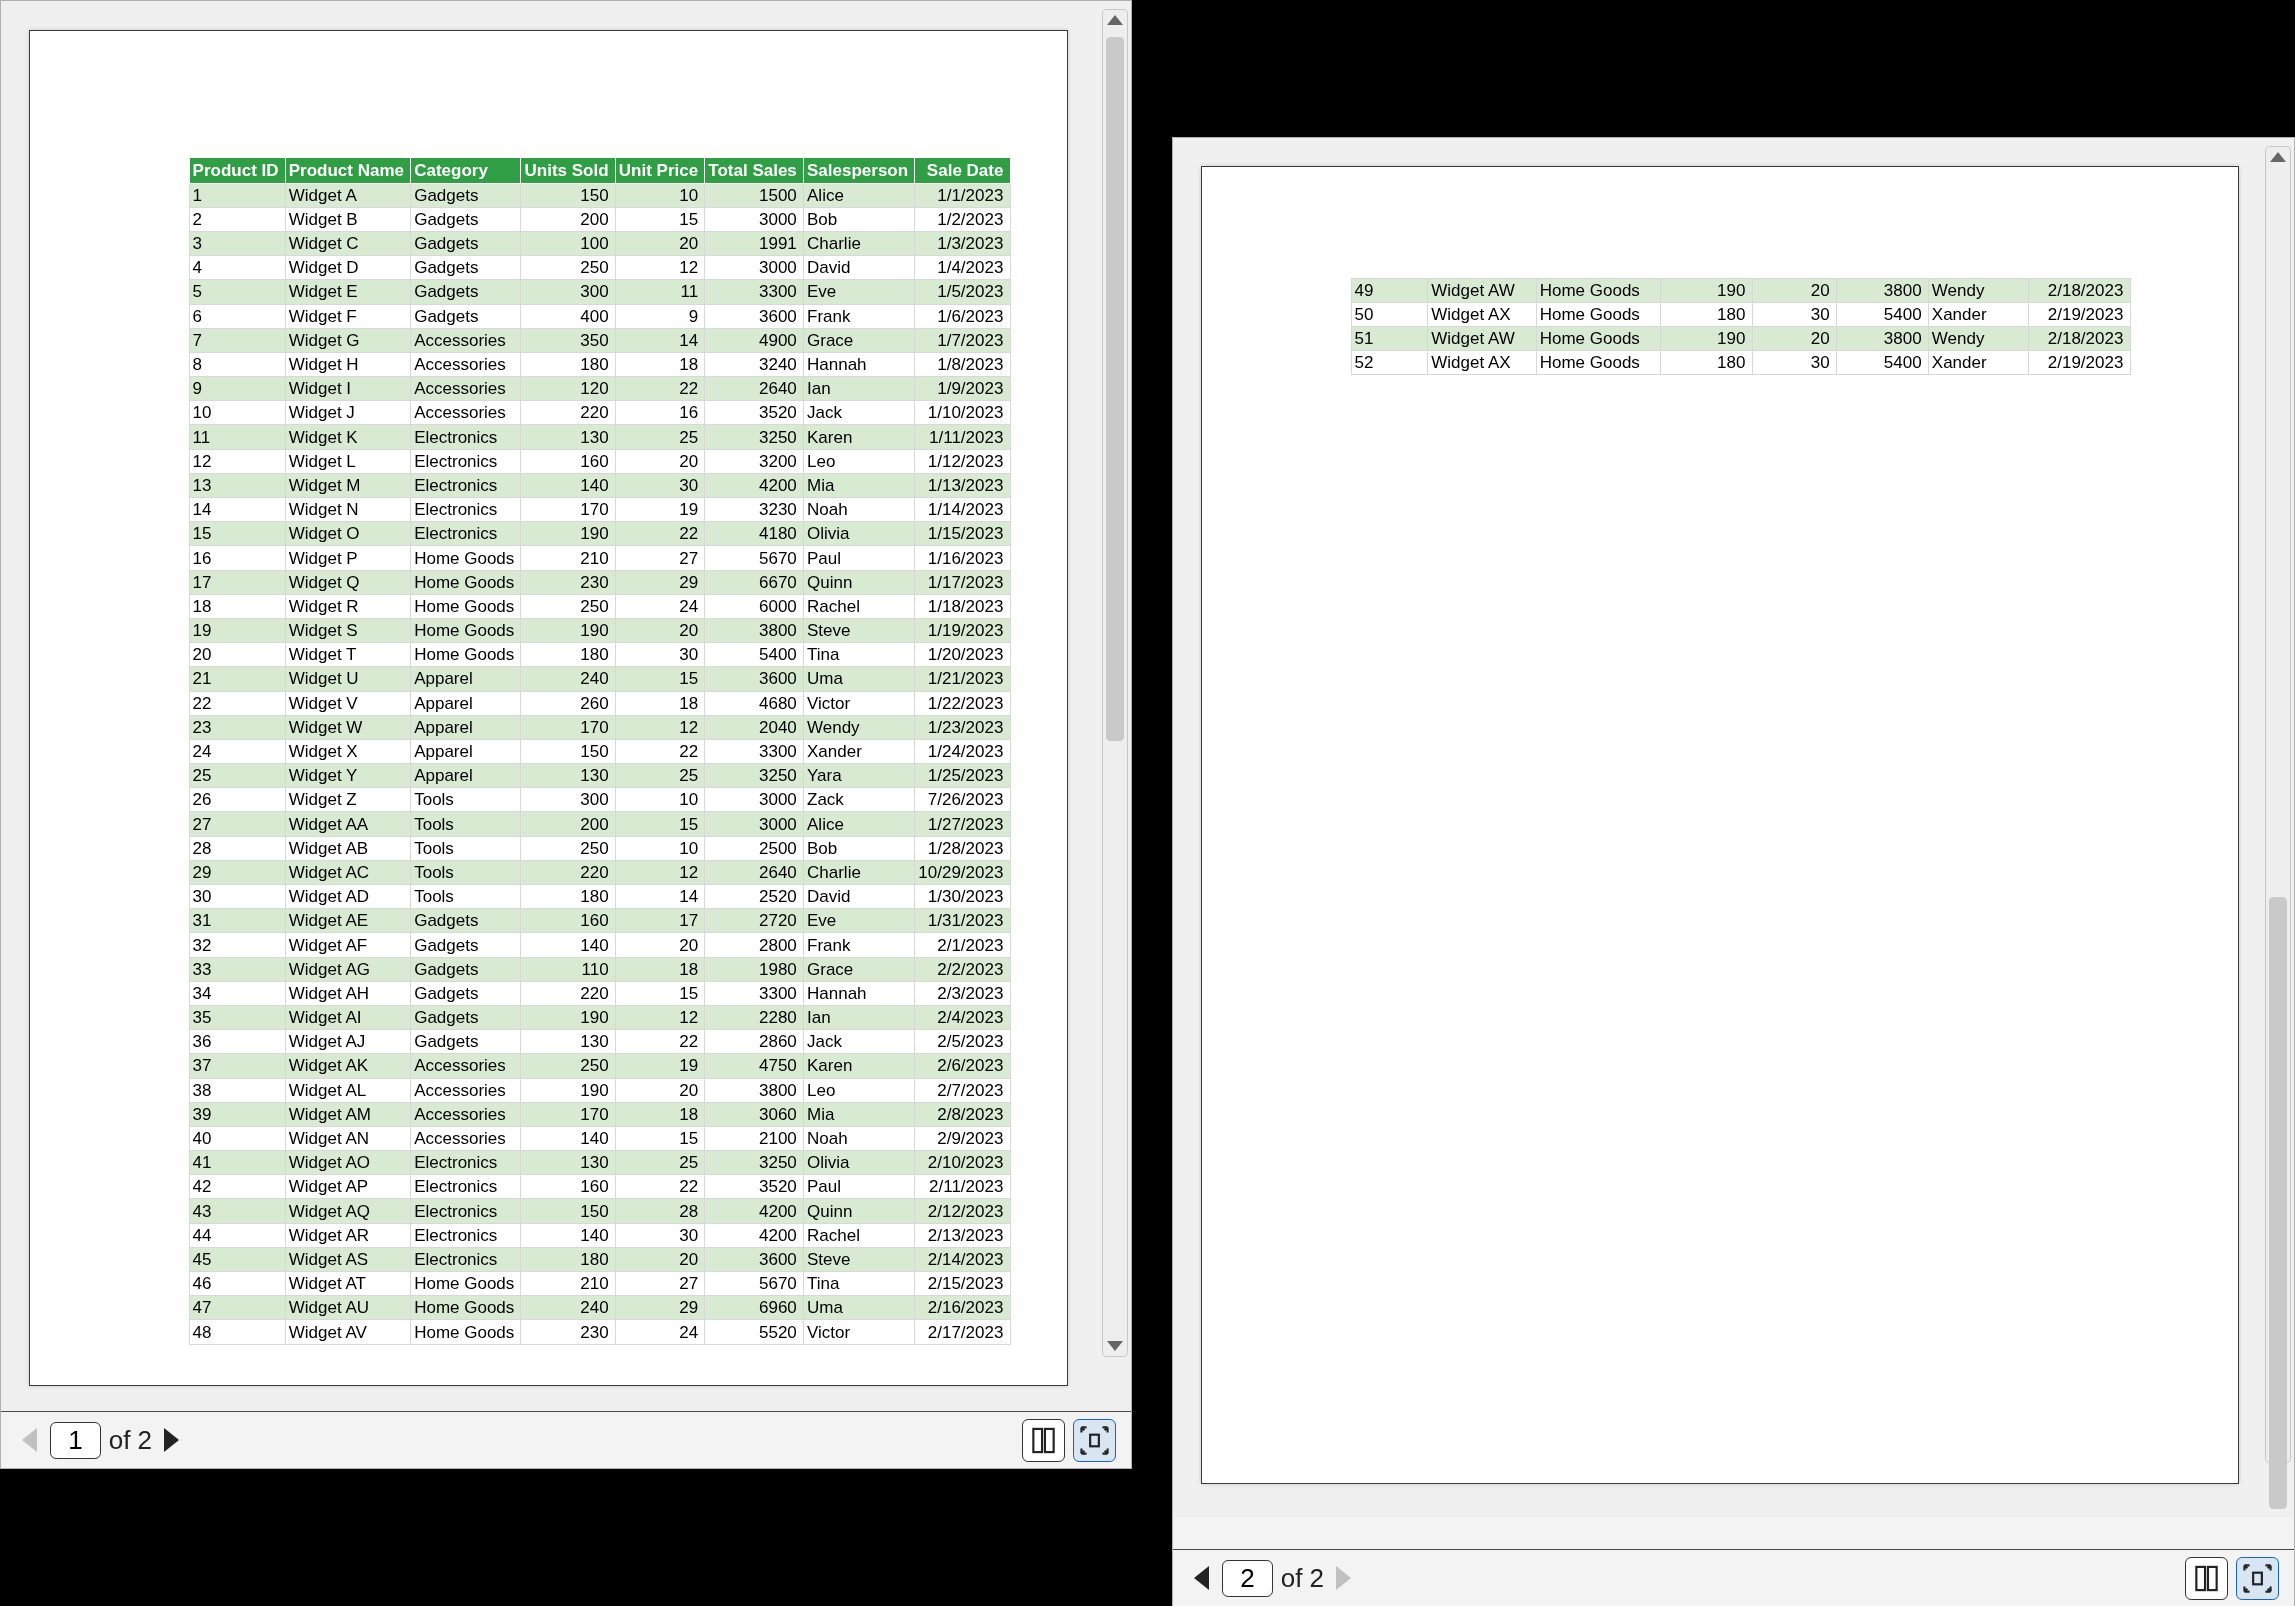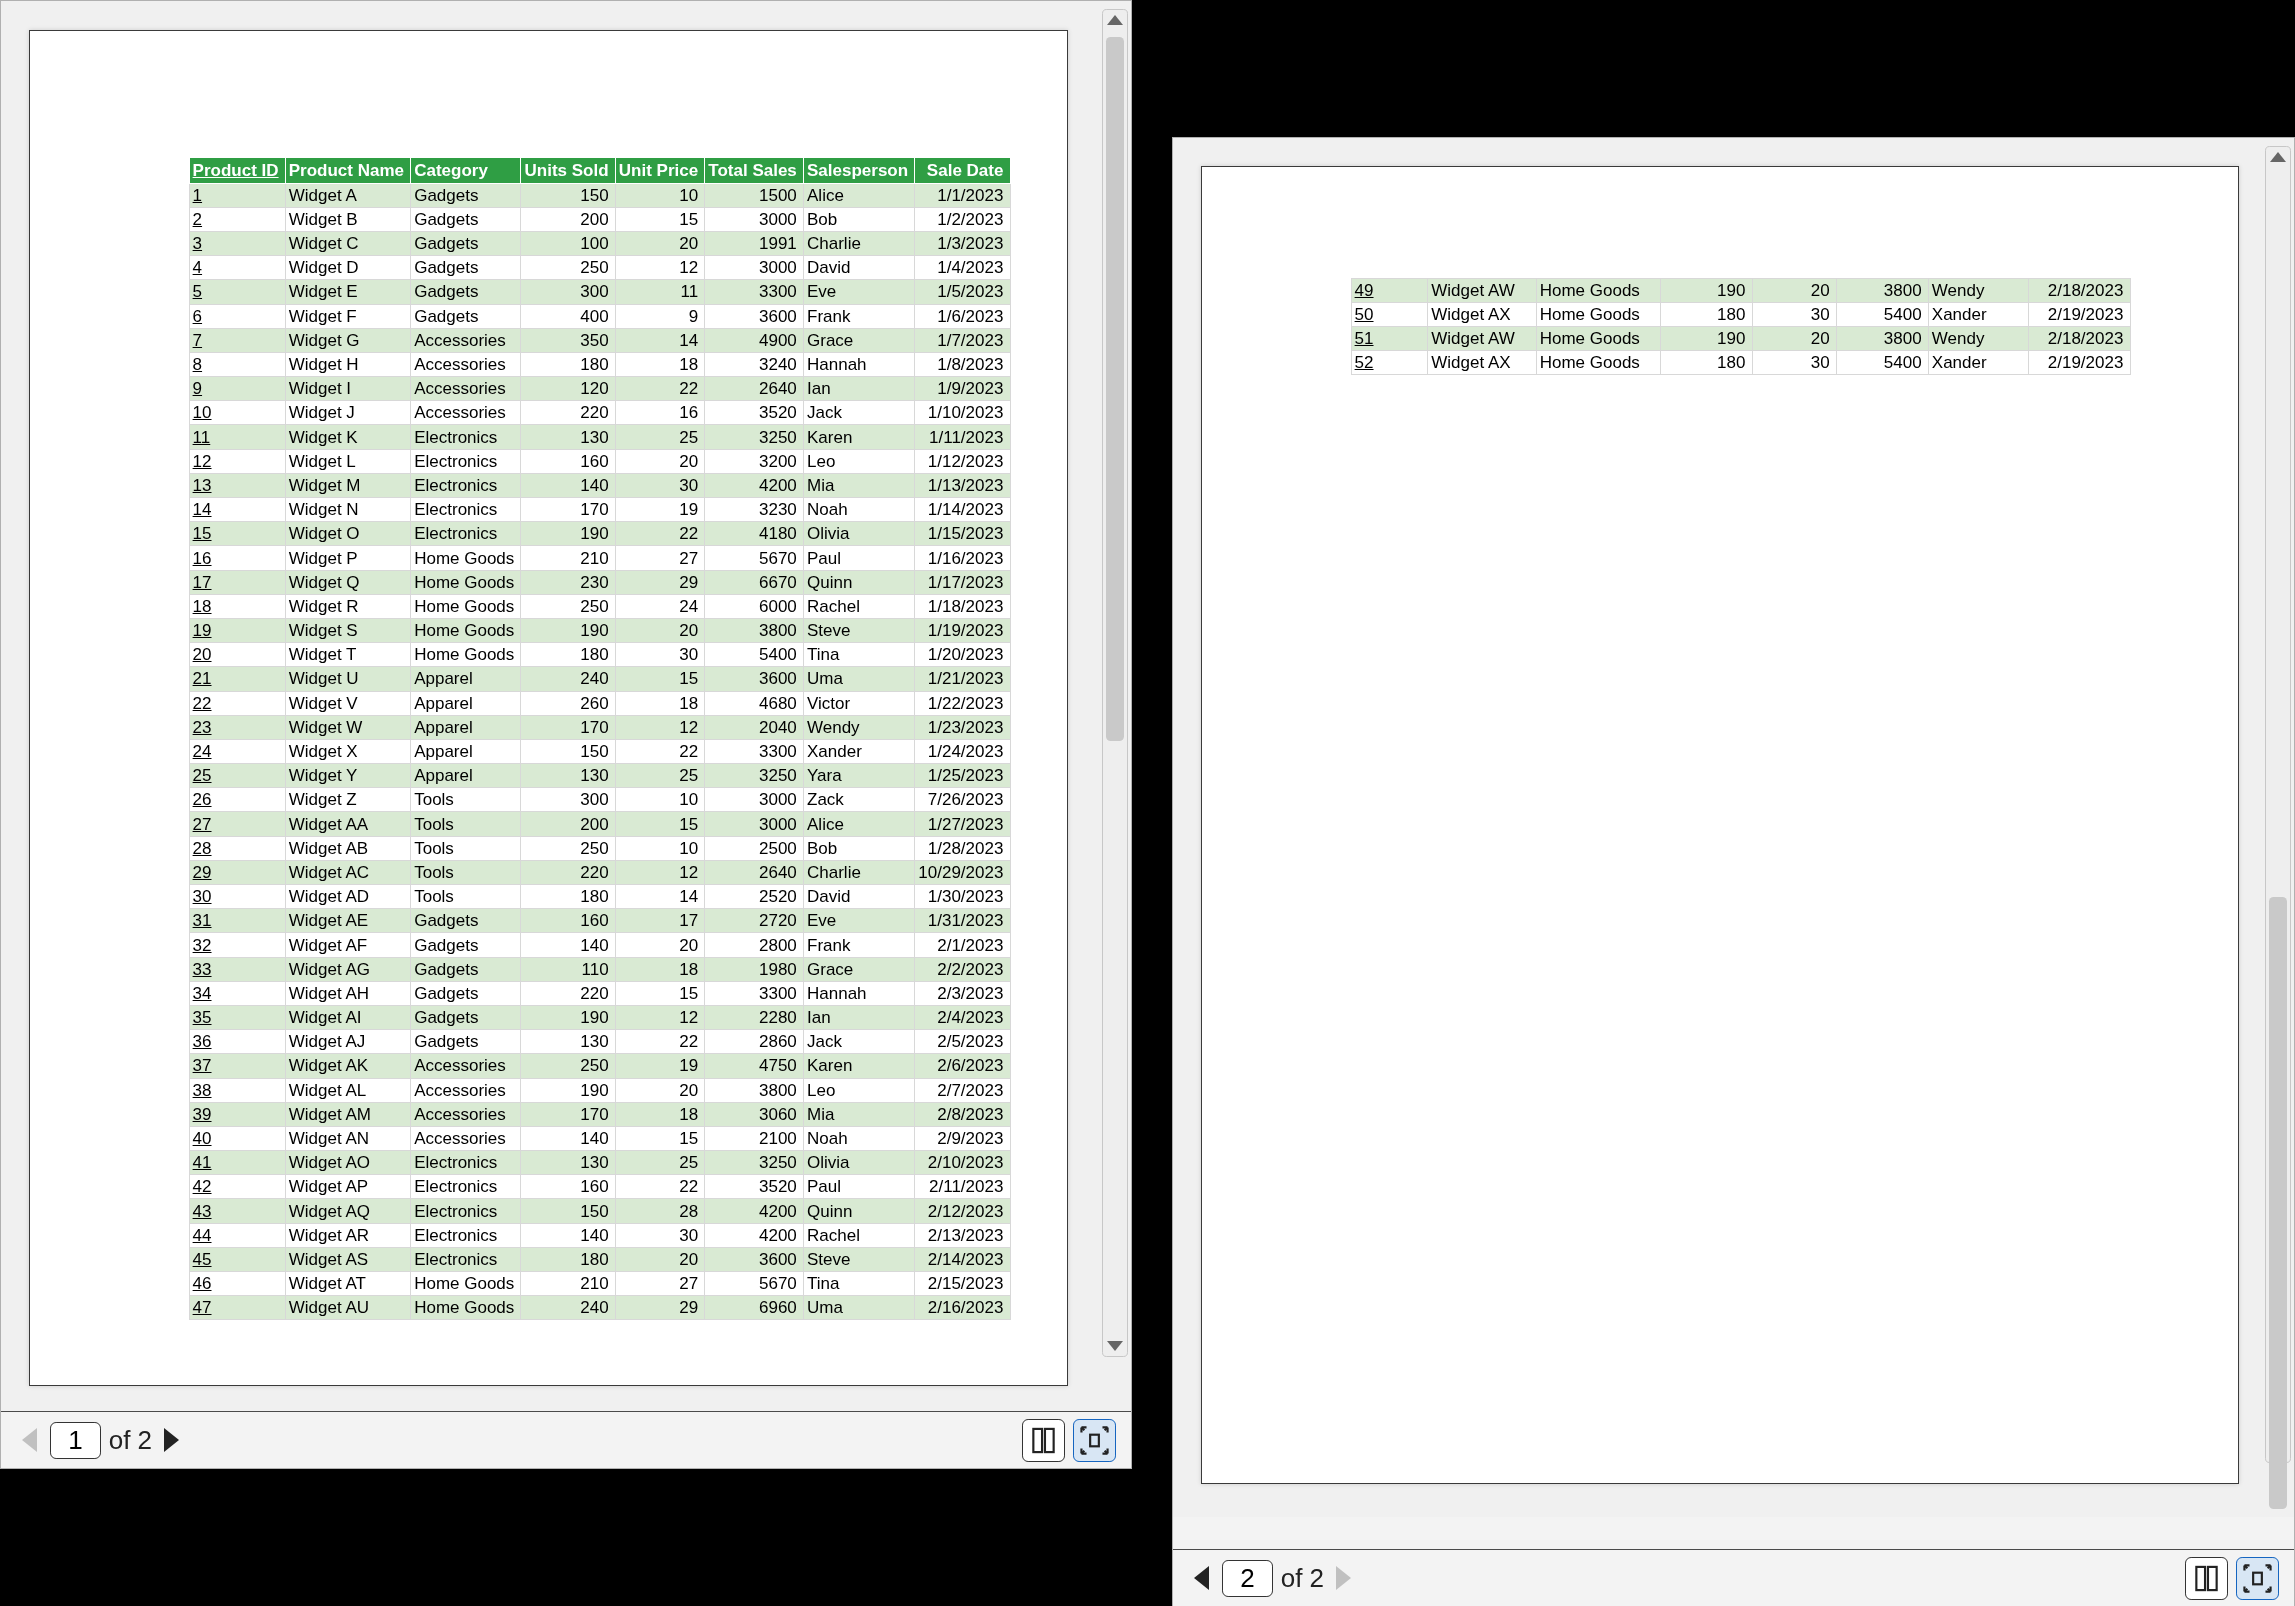--- a/index.html
+++ b/index.html
@@ -167,21 +167,21 @@
   .data-table td {
     padding: 3.1px 6.1px 3.1px 3.1px;
     border: 0.8px solid #d8d8d8;
     white-space: nowrap;
   }
   .data-table td.num { text-align: right; }
 
   .data-table tbody tr.odd  td { background: #d9ead3; }
   .data-table tbody tr.even td { background: #ffffff; }
 
-  .col-id   { width: 69px; text-decoration: underline; }
+  .col-id   { width: 69px; }
   .col-name { width: 99px; }
   .col-cat  { width: 115px; }
   .col-sold { width: 84px; }
   .col-price{ width: 77px; }
   .col-tot  { width: 84px; }
   .col-sp   { width: 92px; }
   .col-date { width: 92px; text-align: right !important; }
 </style>
 </head>
 <body>
@@ -665,20 +665,30 @@
             </tr>
             <tr class="odd">
               <td class="col-id">47</td>
               <td class="col-name">Widget AU</td>
               <td class="col-cat">Home Goods</td>
               <td class="col-sold num">240</td>
               <td class="col-price num">29</td>
               <td class="col-tot num">6960</td>
               <td class="col-sp">Uma</td>
               <td class="col-date">2/16/2023</td>
+            </tr>
+            <tr class="even">
+              <td class="col-id">48</td>
+              <td class="col-name">Widget AV</td>
+              <td class="col-cat">Home Goods</td>
+              <td class="col-sold num">230</td>
+              <td class="col-price num">24</td>
+              <td class="col-tot num">5520</td>
+              <td class="col-sp">Victor</td>
+              <td class="col-date">2/17/2023</td>
             </tr>
           </tbody>
       </table>
     </div>
     <div class="vscroll">
       <div class="arrow up"></div>
       <div class="thumb"></div>
       <div class="arrow down"></div>
     </div>
   </div>

